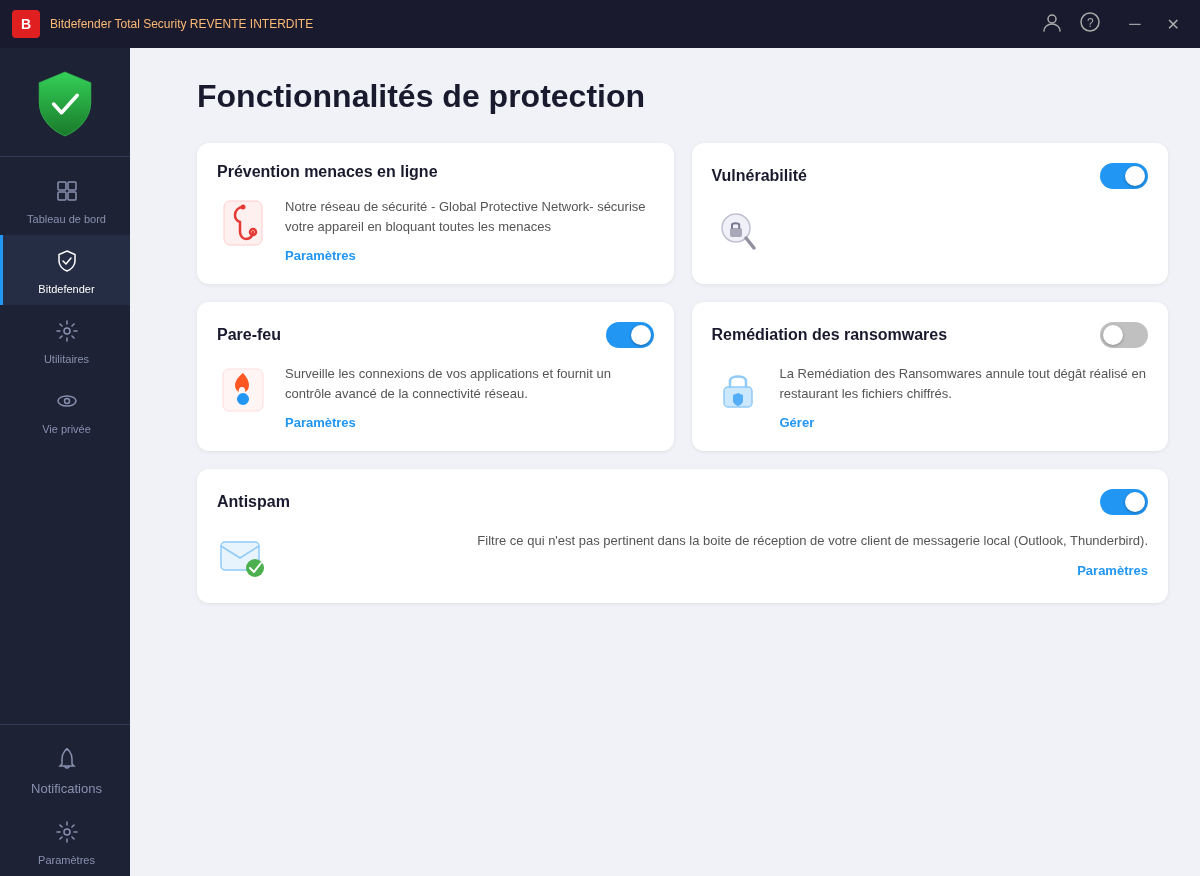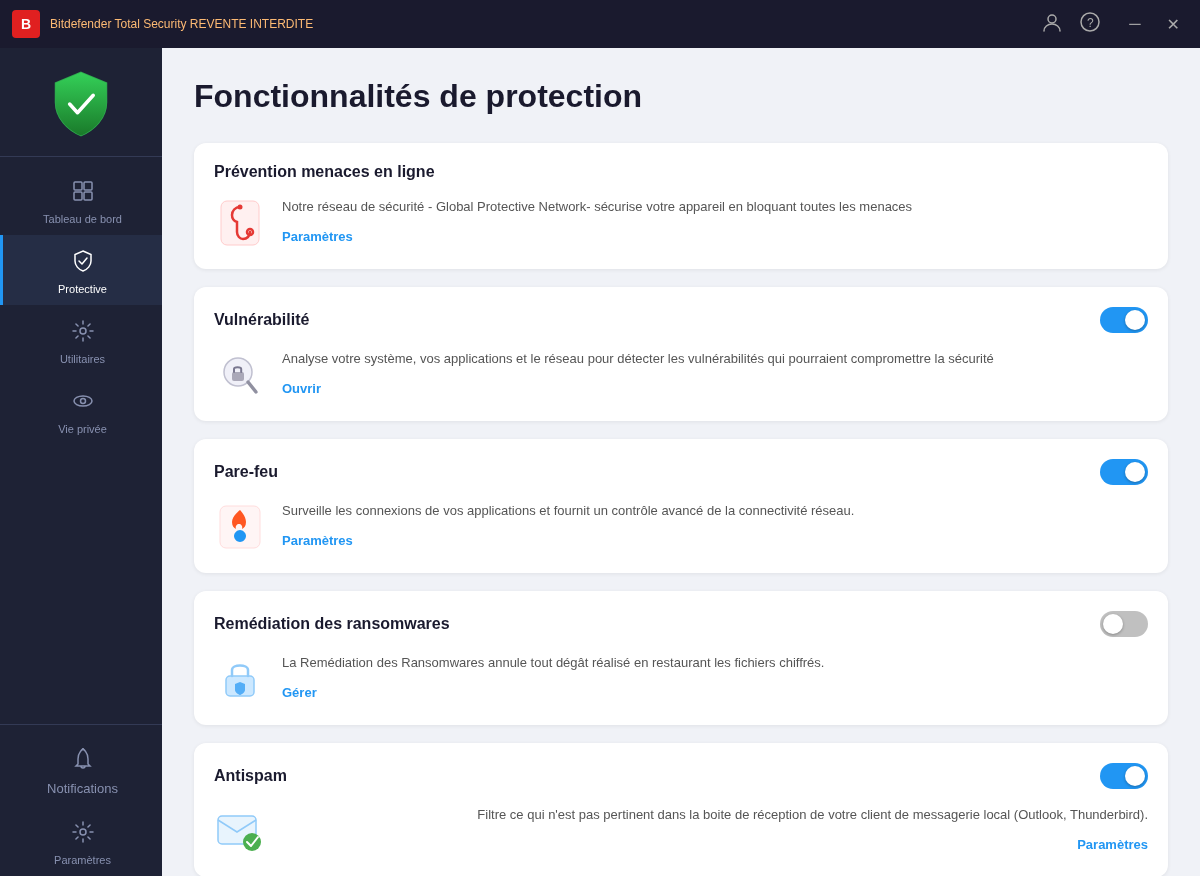--- a/index.html
+++ b/index.html
@@ -42,21 +42,21 @@
 
     
     .app-body {
       display: flex;
       flex: 1;
       overflow: hidden;
     }
 
     
     .sidebar {
-      width: 162px;
+      width: 130px;
       background: #1e2235;
       display: flex;
       flex-direction: column;
       align-items: center;
       padding-top: 16px;
       flex-shrink: 0;
     }
     .sidebar-logo {
       width: 80px; height: 80px;
       display: flex; align-items: center; justify-content: center;
@@ -89,32 +89,33 @@
       background: #252d45;
     }
     .sidebar-icon { font-size: 22px; }
 
     
     .content {
       flex: 1;
       background: #f0f2f7;
       padding: 30px 32px;
       overflow-y: auto;
+      margin-left: 35px;
     }
     .page-title {
       font-size: 32px;
       font-weight: 700;
       color: #1a1a2e;
       margin-bottom: 28px;
     }
 
     
     .cards-grid {
       display: grid;
-      grid-template-columns: 1fr;
+      grid-template-columns: 1fr 1fr;
       gap: 18px;
     }
 
     .card {
       background: white;
       border-radius: 12px;
       padding: 20px;
       box-shadow: 0 1px 4px rgba(0,0,0,0.07);
     }
 
@@ -242,21 +243,21 @@
       <span style="color:#8891b0;font-size:11px;">Tableau de bord</span>
     </div>
 
     <div class="sidebar-item active">
       <span class="sidebar-icon">
         <svg width="24" height="24" viewBox="0 0 24 24" fill="none">
           <path d="M12 2 L20 5.5 L20 12 C20 16.5 16.5 20.5 12 22 C7.5 20.5 4 16.5 4 12 L4 5.5 Z" stroke="white" stroke-width="1.5" fill="none"></path>
           <polyline points="8,12 11,15 16,9" stroke="white" stroke-width="1.5" stroke-linecap="round" stroke-linejoin="round" fill="none"></polyline>
         </svg>
       </span>
-      <span style="color:white;font-size:11px;">Protective</span>
+      <span style="color:white;font-size:11px;">Bitdefender</span>
     </div>
 
     <div class="sidebar-item">
       <span class="sidebar-icon">
         <svg width="24" height="24" viewBox="0 0 24 24" fill="none">
           <circle cx="12" cy="12" r="3" stroke="#8891b0" stroke-width="1.5"></circle>
           <path d="M12 2v3M12 19v3M2 12h3M19 12h3M4.93 4.93l2.12 2.12M16.95 16.95l2.12 2.12M4.93 19.07l2.12-2.12M16.95 7.05l2.12-2.12" stroke="#8891b0" stroke-width="1.5" stroke-linecap="round"></path>
         </svg>
       </span>
       <span style="color:#8891b0;font-size:11px;">Utilitaires</span>
@@ -332,24 +333,20 @@
             <svg width="48" height="50" viewBox="0 0 48 50" fill="none">
 
               <circle cx="22" cy="22" r="14" fill="#f0f0f8" stroke="#c0c0d0" stroke-width="1.5"></circle>
 
               <rect x="16" y="22" width="12" height="9" rx="2" fill="#aaa8b8"></rect>
               <path d="M18 22 V19 C18 16.8 25.2 16.8 25.2 19 V22" stroke="#7a7890" stroke-width="2" fill="none" stroke-linecap="round"></path>
 
               <line x1="32" y1="32" x2="40" y2="42" stroke="#9090a0" stroke-width="3.5" stroke-linecap="round"></line>
             </svg>
           </div>
-          <div class="card-text-block">
-            <p class="card-description">Analyse votre système, vos applications et le réseau pour détecter les vulnérabilités qui pourraient compromettre la sécurité</p>
-            <span class="card-link">Ouvrir</span>
-          </div>
         </div>
       </div>
 
       <div class="card">
         <div class="card-header">
           <span class="card-title">Pare-feu</span>
           <div class="toggle on"></div>
         </div>
         <div class="card-body">
           <div class="card-icon-wrap">

